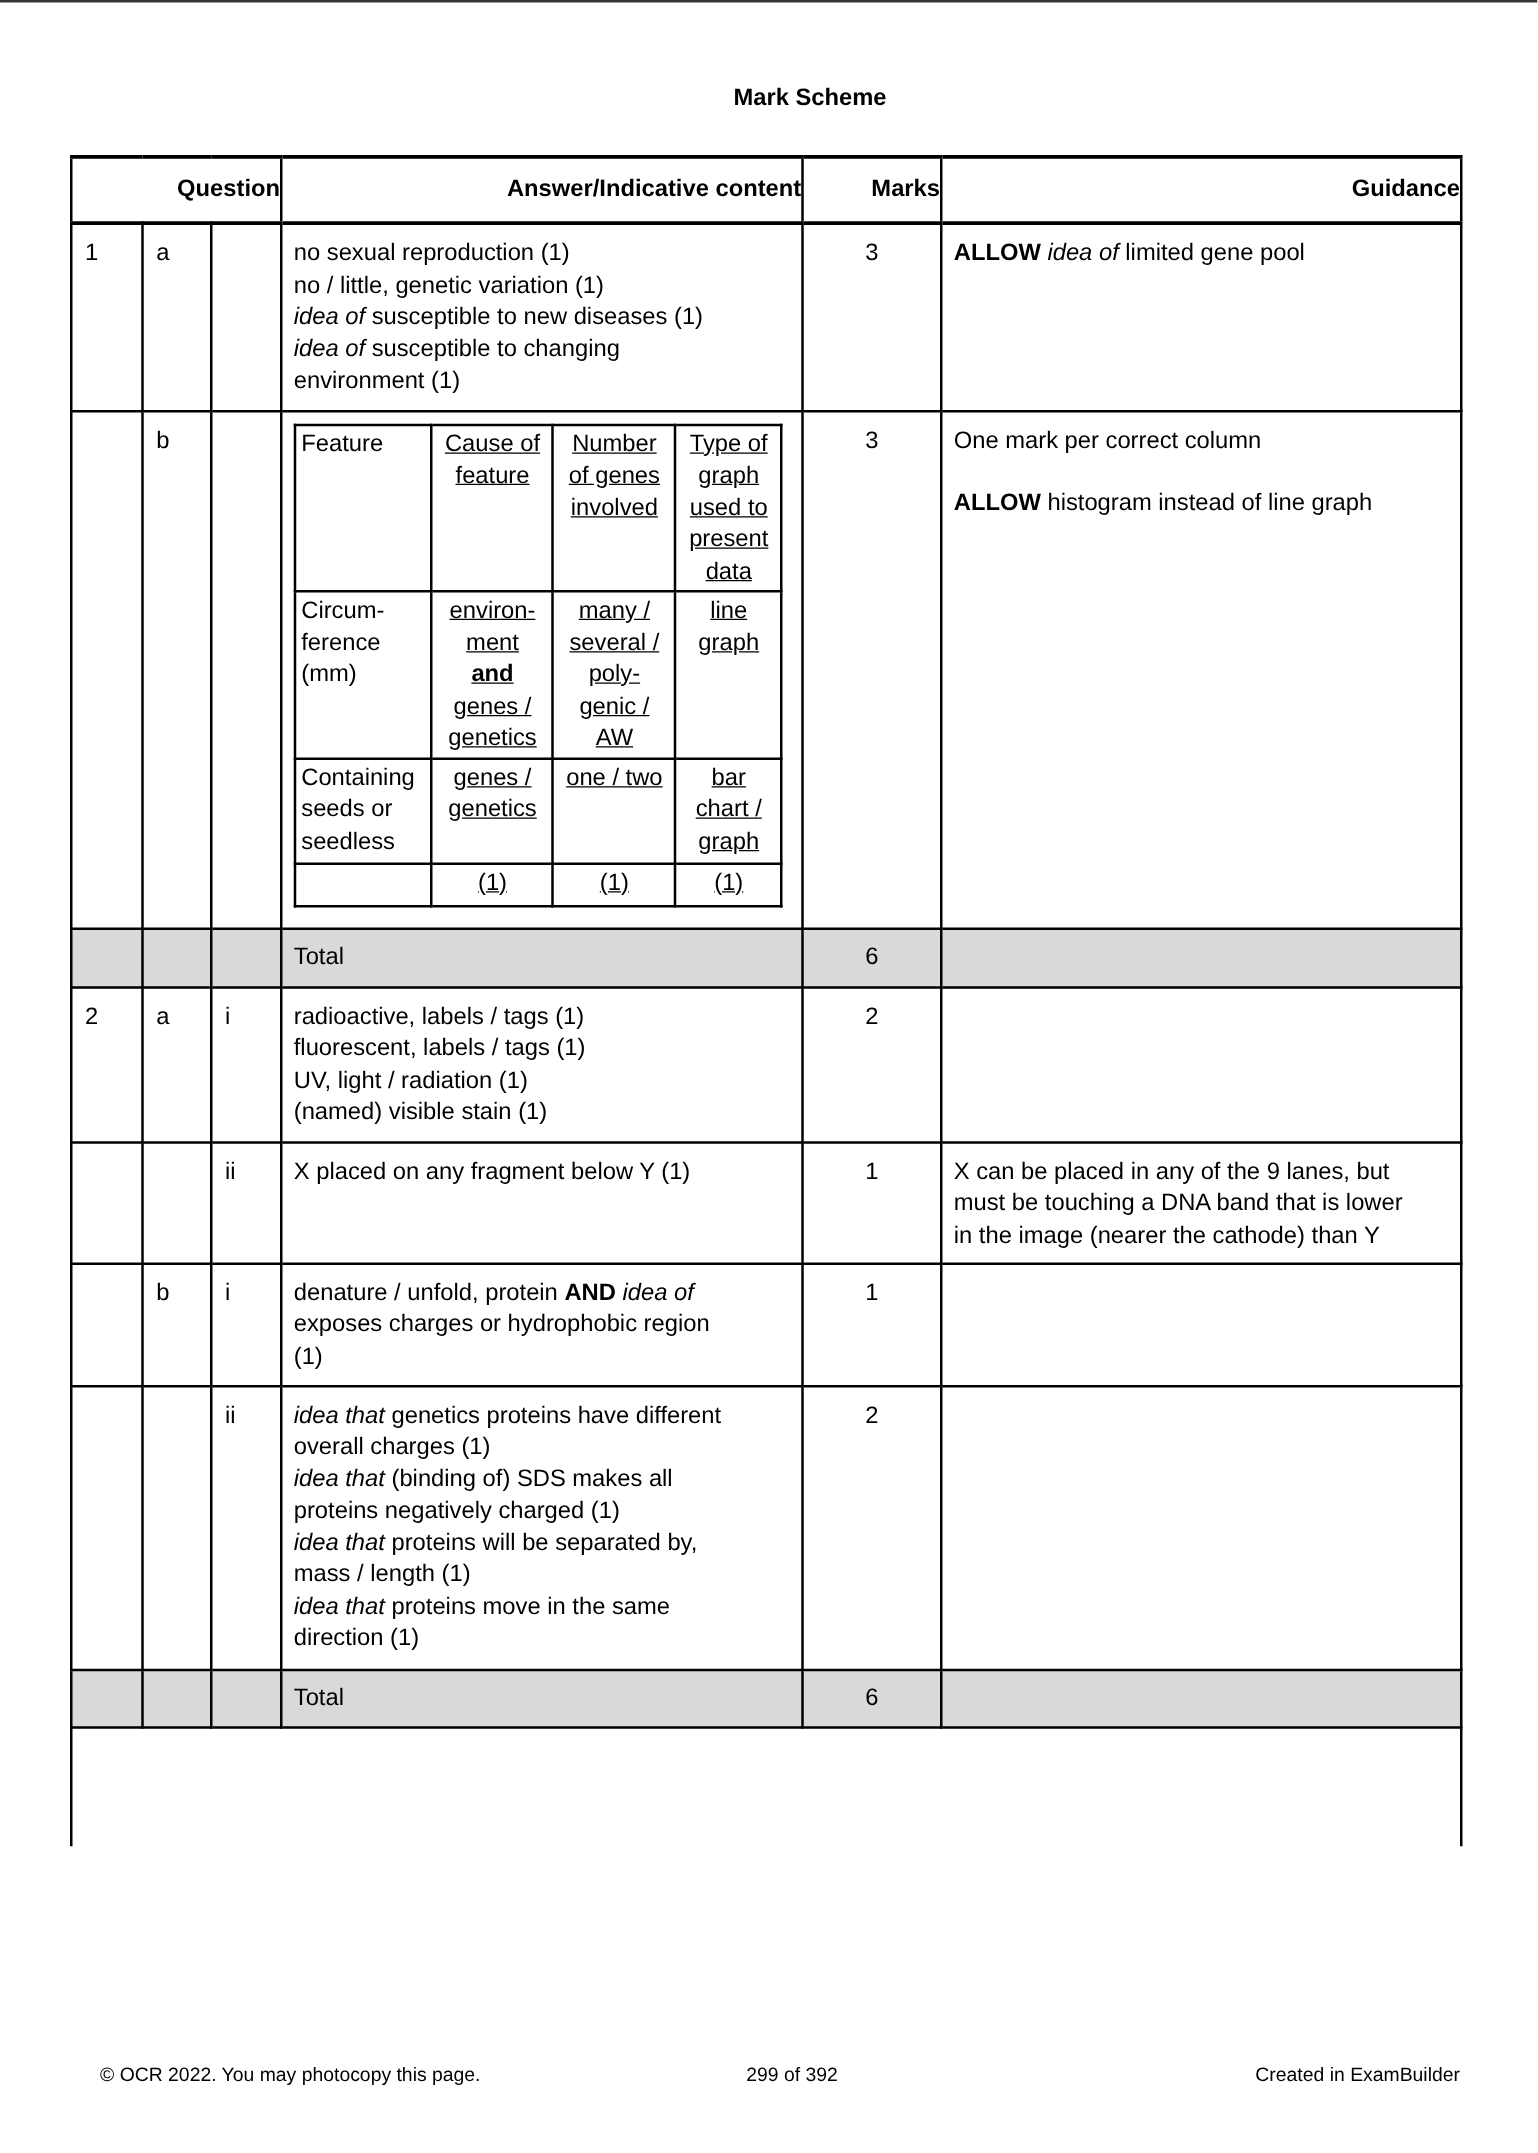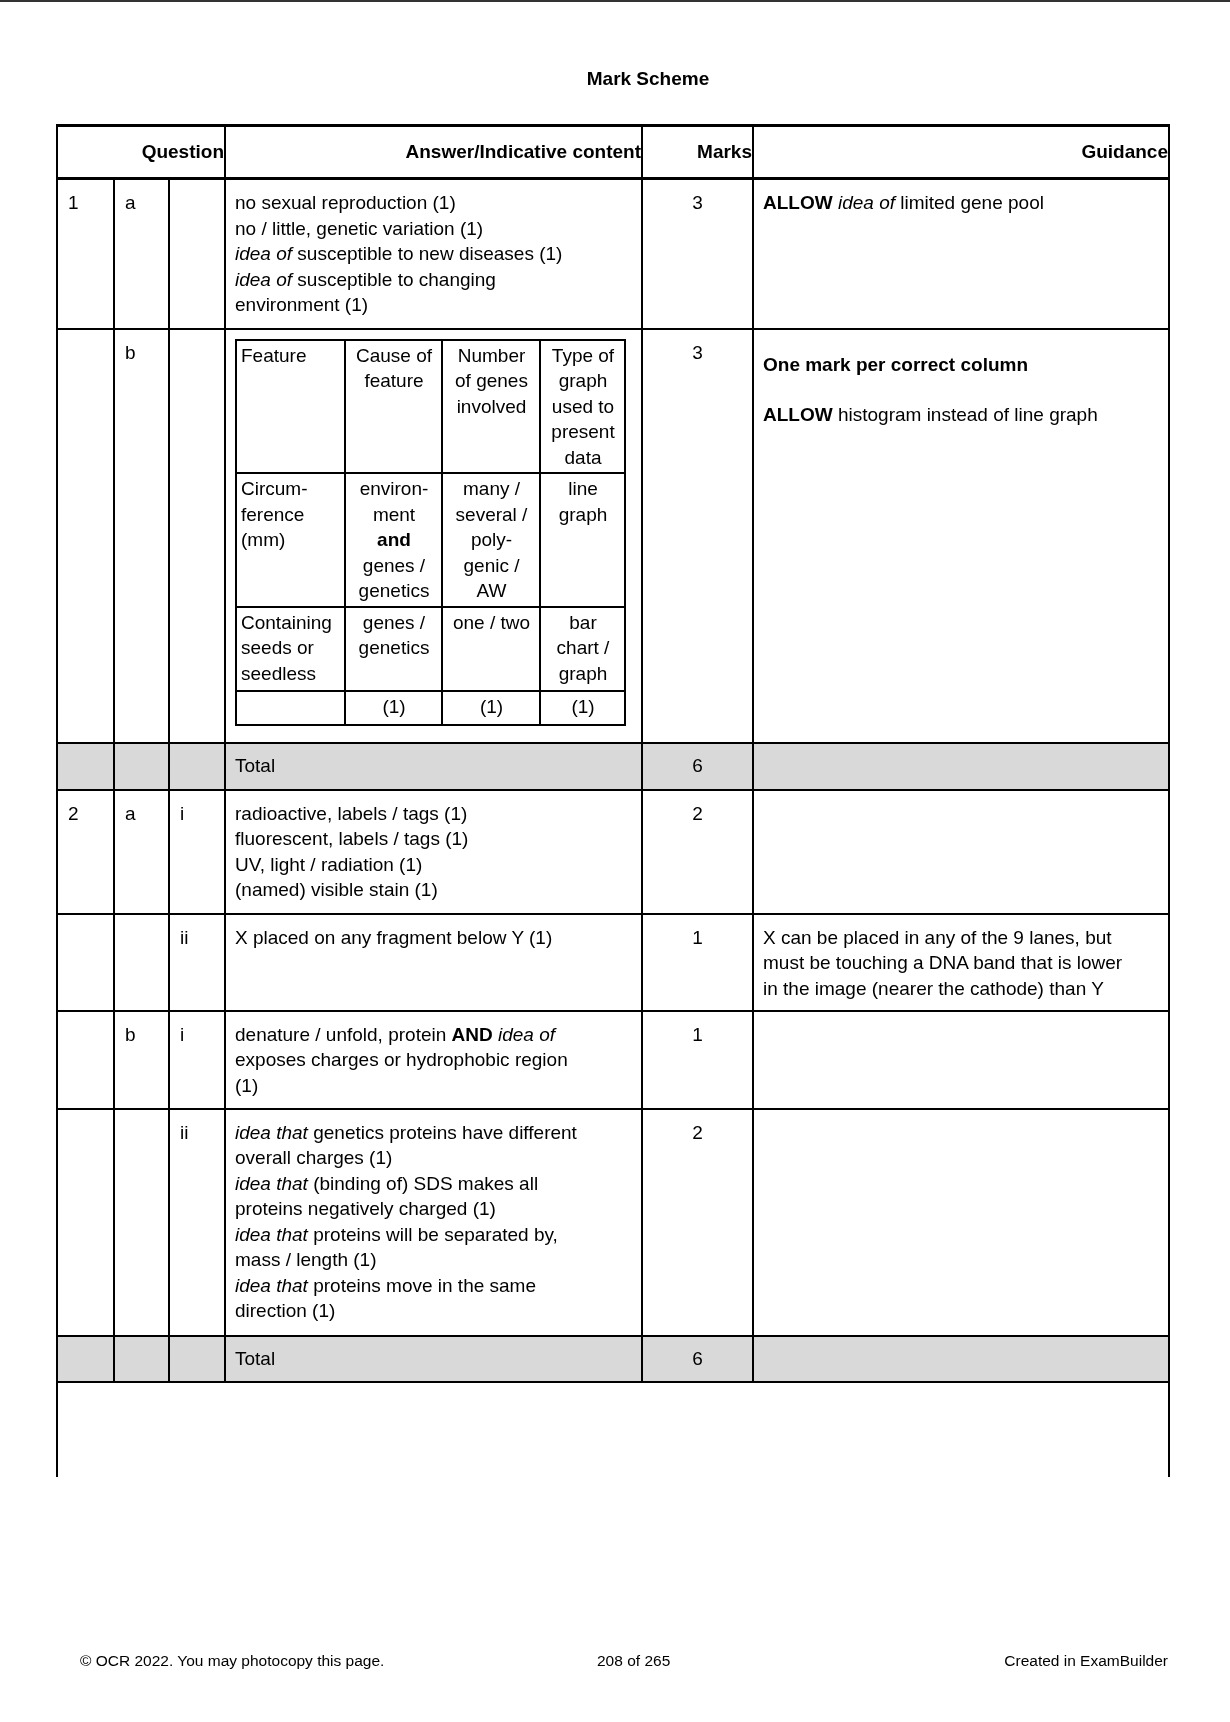--- a/index.html
+++ b/index.html
@@ -13,21 +13,21 @@
   .ms td.q { padding:10px 0 0 10px; }
   .ms td.ans { padding:10px 10px 6px 9px; }
   .ms td.mk { text-align:center; padding-top:10px; }
   .ms td.gd { padding:10px 10px 6px 9px; }
   .ms tr.total td { background:#d9d9d9; vertical-align:middle; }
   .ms tr.total td.ans { padding-top:0; padding-bottom:0; }
   .ms tr.total td.mk { padding-top:0; }
   .ms tr.tail td { border-bottom:none; }
   .inner { border-collapse:collapse; table-layout:fixed; margin:0; font-size:19px; line-height:25.5px; }
   .inner td { border:2px solid #000; padding:2px 3px 2px 4px; vertical-align:top; }
-  .inner td.c { text-align:center; }
+  .inner td.c { text-align:center;text-decoration:underline; }
   .bm { font-weight:bold; }
   .i { font-style:italic; }
   .footer { position:absolute; top:1652px; font-size:15.5px; }
 </style>
 </head>
 <body>
 
 <div class="topbar"></div>
 
 <div class="title">Mark Scheme</div>
@@ -146,21 +146,21 @@
           <td></td>
           <td class="c">(1)</td>
           <td class="c">(1)</td>
           <td class="c">(1)</td>
         </tr>
       </tbody>
           </table>
     </td>
     <td class="mk">3</td>
     <td class="gd">
-      <div class="bm" style="font-weight:bold;margin-top:12px;">One mark per correct column</div>
+      <div class="bm" style="font-weight:normal;">One mark per correct column</div>
       <div style="height:25px"></div>
       <div><span class="bm">ALLOW</span><span> histogram instead of line graph</span></div>
     </td>
   </tr>
 
   <tr class="total" style="height:47px">
     <td></td>
     <td></td>
     <td></td>
     <td class="ans">Total</td>
@@ -235,14 +235,14 @@
     <td></td>
   </tr>
 
   <tr class="tail" style="height:95px">
     <td colspan="6" style="border-top:2px solid #000;"></td>
   </tr>
 </tbody>
   </table>
 
 <div class="footer" style="left:80px;">© OCR 2022. You may photocopy this page.</div>
-<div class="footer" style="left:597px;">208 of 265</div>
+<div class="footer" style="left:597px;">299 of 392</div>
 <div class="footer" style="right:62px;">Created in ExamBuilder</div>
 
 </body></html>

